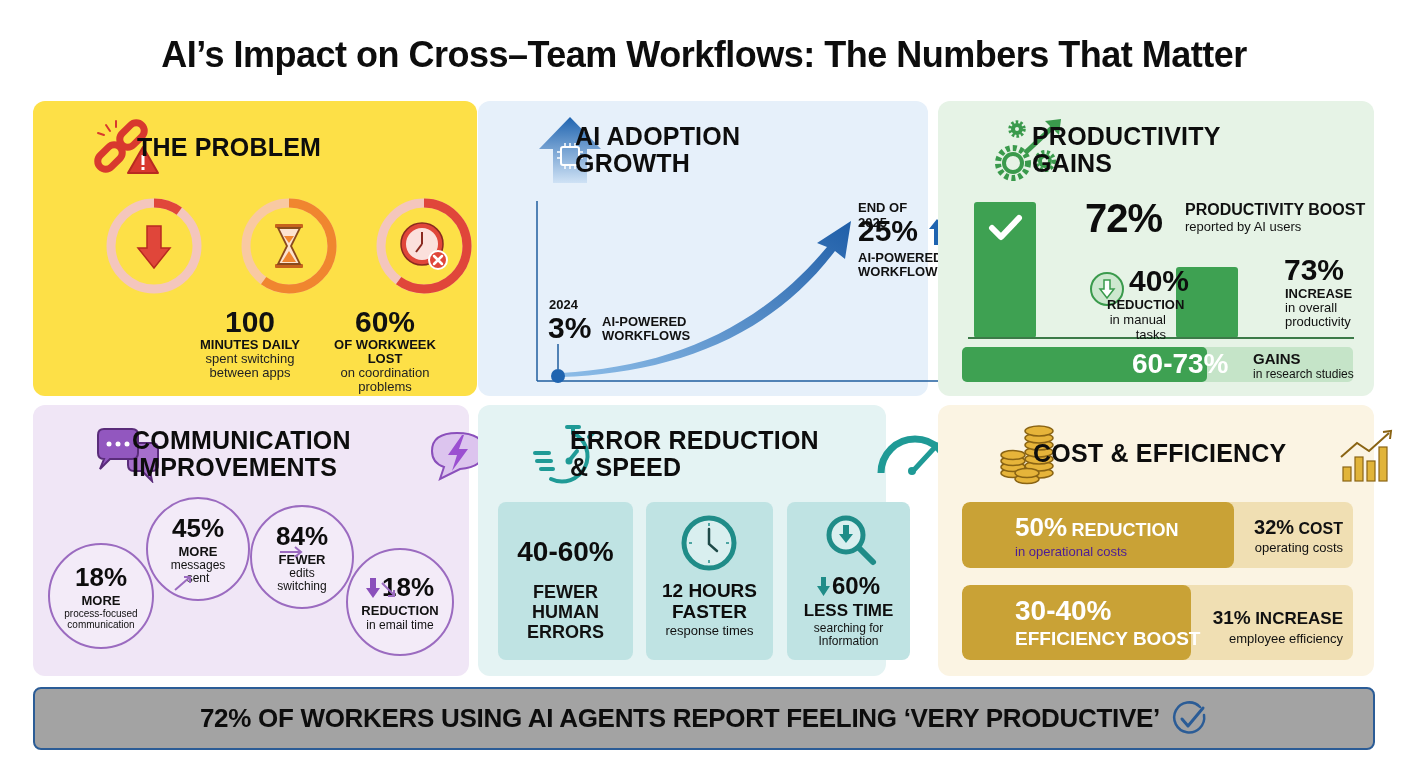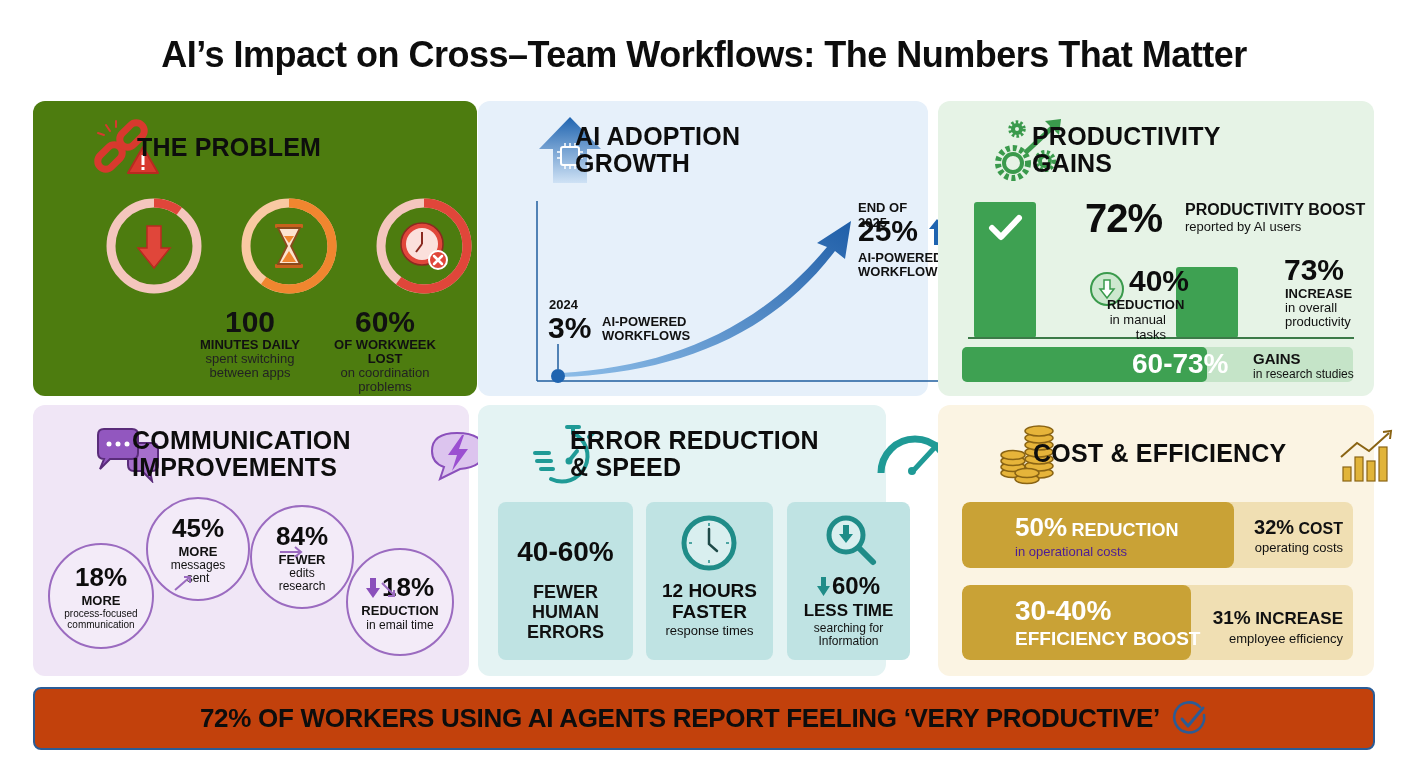--- a/index.html
+++ b/index.html
@@ -1,37 +1,37 @@
 <!DOCTYPE html>
 <html><head>
 <meta charset="utf-8">
 <style>
   * { box-sizing: border-box; margin: 0; padding: 0; }
   html, body { width: 1408px; height: 768px; background: #ffffff; overflow: hidden; }
   body { font-family: "Liberation Sans", "DejaVu Sans", sans-serif; color: #111; position: relative; }
   .title { position: absolute; left: 0; top: 34px; width: 1408px; text-align: center; font-size: 36px; font-weight: 700; letter-spacing: -0.5px; color: #0d0d0d; }
   .panel { position: absolute; border-radius: 12px; }
-  .p-problem { left: 33px; top: 101px; width: 444px; height: 295px; background: #4d7c0f; }
+  .p-problem { left: 33px; top: 101px; width: 444px; height: 295px; background: #fde047; }
   .p-adopt   { left: 478px; top: 101px; width: 450px; height: 295px; background: #e6f0fa; }
   .p-prod    { left: 938px; top: 101px; width: 436px; height: 295px; background: #e6f3e6; }
   .p-comm    { left: 33px; top: 405px; width: 436px; height: 271px; background: #f0e6f6; }
   .p-err     { left: 478px; top: 405px; width: 408px; height: 271px; background: #e4f3f3; }
   .p-cost    { left: 938px; top: 405px; width: 436px; height: 271px; background: #fbf4e3; }
   .ptitle { position: absolute; font-size: 25px; font-weight: 700; line-height: 27px; color: #0d0d0d; letter-spacing: 0.2px; }
   .abs { position: absolute; padding-left: 39px; }
   .big { font-weight: 700; color: #0d0d0d; }
   .cap { font-weight: 700; font-size: 13px; color: #111; }
   .sub { font-size: 13px; color: #222; line-height: 14px; }
   svg { display: block; }
   
   .pstat { position: absolute; width: 140px; text-align: center; }
   .pstat .num { font-size: 30px; font-weight: 700; line-height: 32px; }
   .pstat .cap { font-size: 13px; line-height: 14px; }
   
-  .footer { position: absolute; left: 33px; top: 687px; width: 1342px; height: 63px; border: 2.5px solid #2b5c96; border-radius: 8px; background: #c2410c; display: flex; align-items: center; justify-content: center; gap: 10px; }
+  .footer { position: absolute; left: 33px; top: 687px; width: 1342px; height: 63px; border: 2.5px solid #2b5c96; border-radius: 8px; background: #a3a3a3; display: flex; align-items: center; justify-content: center; gap: 10px; }
   .footer-text { font-size: 26px; font-weight: 700; color: #0d0d0d; letter-spacing: -0.3px; }
   
   .gbar { position: absolute; background: #3ea152; border-radius: 3px; }
   
   .ecard { position: absolute; top: 97px; height: 158px; background: #bfe3e3; border-radius: 8px; text-align: center; }
   
   .crow { position: absolute; left: 24px; width: 391px; border-radius: 8px; background: #f0dfb3; overflow: hidden; }
   .crow .dark { position: absolute; left: 0; top: 0; height: 100%; background: #c9a236; border-radius: 8px; }
   .circle { position: absolute; border: 2.5px solid #9b6bc0; border-radius: 50%; background: #f3ebf8; text-align: center; display: flex; flex-direction: column; align-items: center; justify-content: center; }
 </style>
@@ -259,21 +259,21 @@
   <div class="circle" style="left:113px;top:92px;width:104px;height:104px;">
     <div class="big" style="font-size:26px;">45%</div>
     <div style="font-size:13px;font-weight:700;">MORE</div>
     <div style="font-size:12px;line-height:13px;">messages</div>
     <div style="font-size:12px;line-height:13px;">sent</div>
   </div>
   <div class="circle" style="left:217px;top:100px;width:104px;height:104px;">
     <div class="big" style="font-size:26px;">84%</div>
     <div style="font-size:13px;font-weight:700;">FEWER</div>
     <div style="font-size:12px;line-height:13px;">edits</div>
-    <div style="font-size:12px;line-height:13px;">research</div>
+    <div style="font-size:12px;line-height:13px;">switching</div>
   </div>
   <div class="circle" style="left:313px;top:143px;width:108px;height:108px;">
     <div style="display:flex;align-items:center;gap:2px;">
       <svg width="14" height="20" viewBox="0 0 14 20">
           <path d="M4 0 L10 0 L10 10 L14 10 L7 20 L0 10 L4 10 Z" fill="#8a4fbb"></path>
         </svg>
       <span class="big" style="font-size:26px;">18%</span>
     </div>
     <div style="font-size:13px;font-weight:700;">REDUCTION</div>
     <div style="font-size:12px;">in email time</div>

